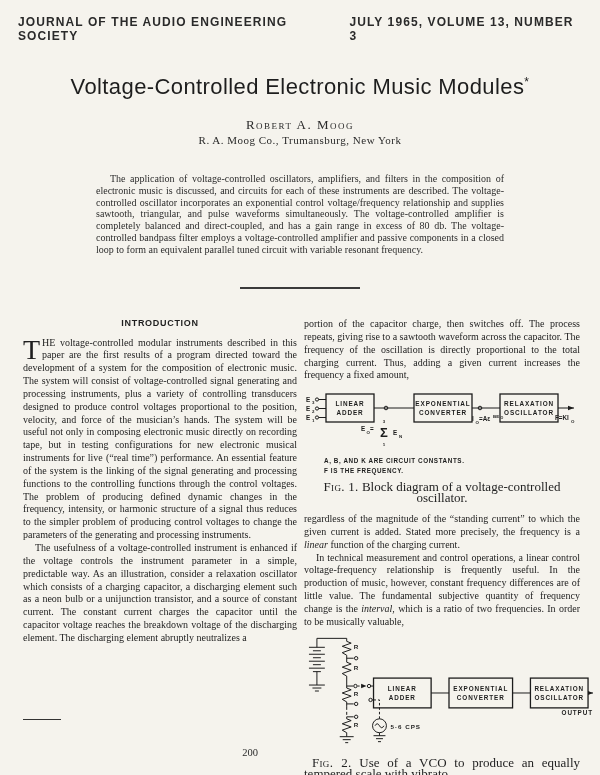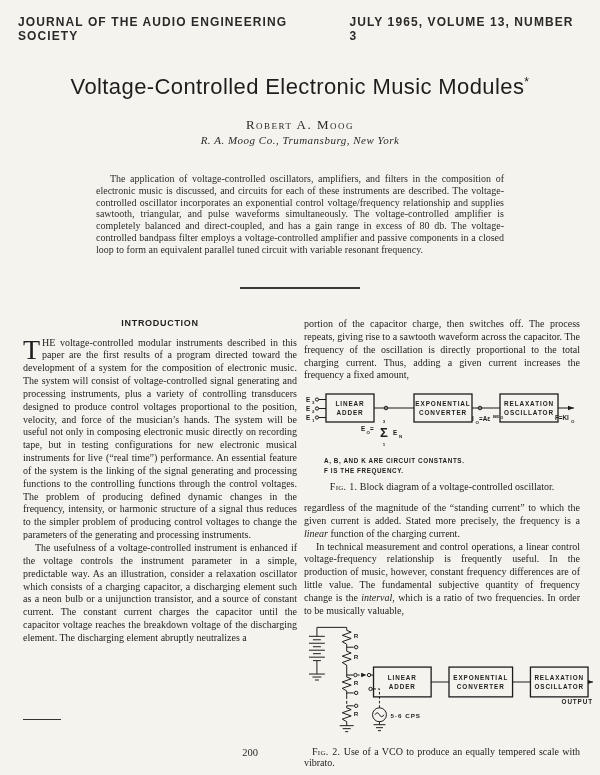--- a/index.html
+++ b/index.html
@@ -19,21 +19,21 @@
     letter-spacing:1.1px;color:#2a2a2a;}
 
   
   .title{top:74px;left:0;width:600px;text-align:center;
     font-family:"Liberation Sans", sans-serif;font-weight:normal;
     font-size:22px;letter-spacing:0.4px;color:#1d1d1d;}
   .title sup{font-size:12px;}
   .author{top:117px;left:0;width:600px;text-align:center;
     font-variant:small-caps;font-size:13px;letter-spacing:1.5px;color:#2a2a2a;}
   .affil{top:134px;left:0;width:600px;text-align:center;
-    font-style:italic;font-size:11px;letter-spacing:0.5px;color:#2a2a2a;}
+    font-size:11px;letter-spacing:0.5px;color:#2a2a2a;}
 
   
   .abstract{top:173px;left:96px;width:408px;
     font-size:10px;line-height:11.8px;text-align:justify;color:#2c2c2c;}
   .abstract .ind{display:inline-block;width:14px;}
 
   .midrule{top:287px;left:240px;width:120px;height:2px;background:#3a3a3a;}
 
   
   .col{width:274px;font-size:10px;line-height:12.85px;text-align:justify;color:#232323;}
@@ -61,21 +61,21 @@
   .figwrap{margin:8px 0 4px 0;}
   svg text{font-family:"Liberation Sans", sans-serif;fill:#1c1c1c;}
   .boxlbl{font-weight:bold;font-size:6.4px;letter-spacing:0.9px;}
   .eqt{font-weight:bold;font-size:6.3px;}
   .eqs{font-weight:bold;font-size:4.4px;}
   .eqss{font-weight:bold;font-size:3.6px;}
   .sigma{font-weight:bold;font-size:13px;}
   .fignotes{font-family:"Liberation Sans", sans-serif;font-weight:bold;
     font-size:6.3px;letter-spacing:0.6px;line-height:9.5px;margin:2px 0 0 20px;
     text-align:left;color:#1c1c1c;}
-  .figcap{font-size:10px;line-height:11px;margin:6px 0 10px 0;text-align:center;text-indent:0;}
+  .figcap{font-size:13px;line-height:11px;margin:6px 0 10px 0;text-align:center;text-indent:0;}
   .figcap.left{text-align:justify;text-indent:8px;margin-top:4px;}
   .figcap .fl{font-variant:small-caps;letter-spacing:0.3px;}
 </style>
 </head>
 <body>
 
 <div class="abs runhead">
   <span>JOURNAL OF THE AUDIO ENGINEERING SOCIETY</span>
   <span>JULY 1965, VOLUME 13, NUMBER 3</span>
 </div>

